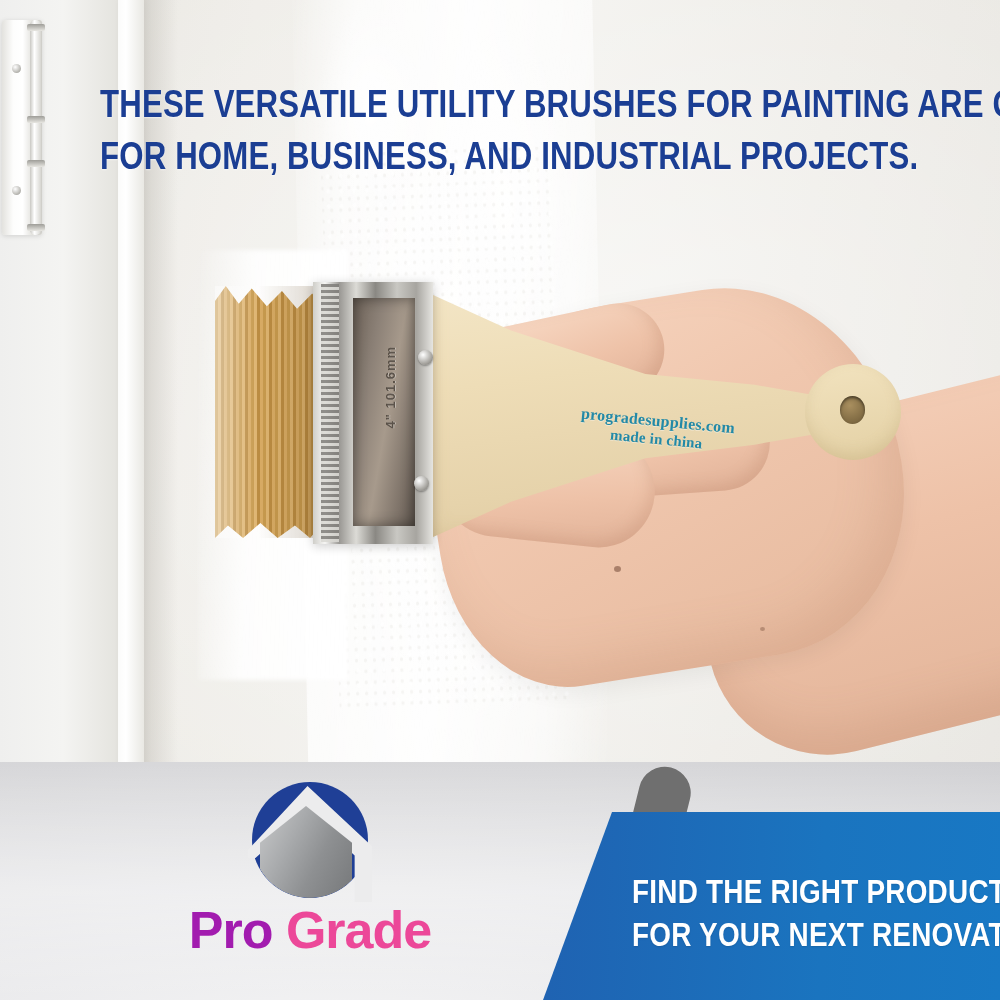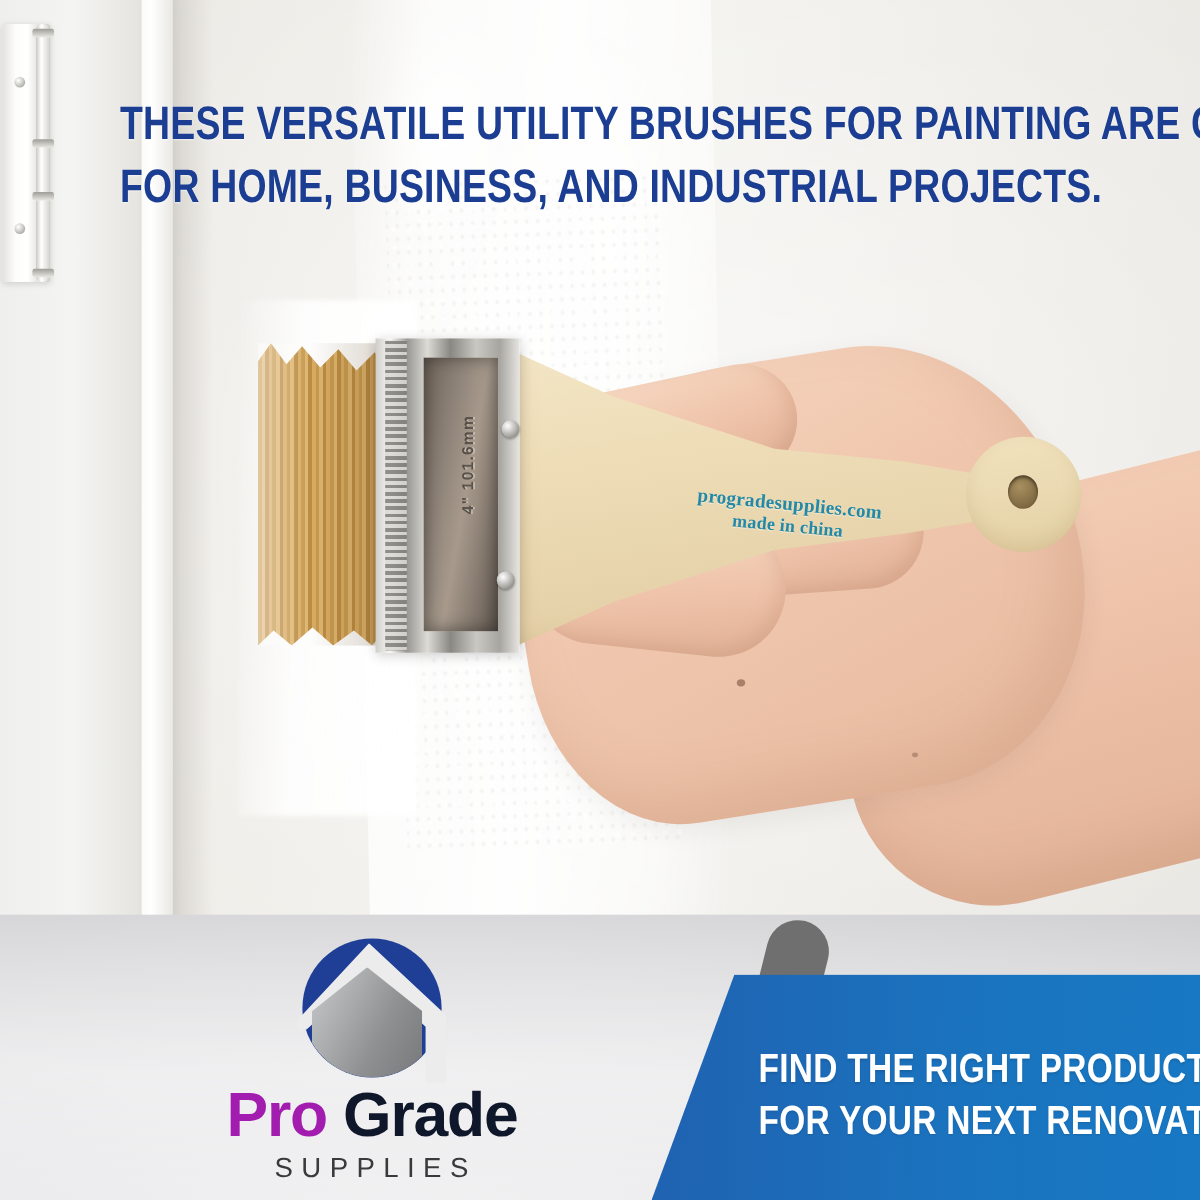--- a/index.html
+++ b/index.html
@@ -277,21 +277,21 @@
             mask-image: radial-gradient(circle 58px at 50px 34px, #000 99%, transparent 100%);
   }
   .logo-wordmark {
     font-family:"Liberation Sans", sans-serif;
     font-weight:bold;
     font-size:52px;
     letter-spacing:-1px;
     line-height:1;
   }
   .logo-pro { color:#a21caf; }
-  .logo-grade { color:#0f172a; }
+  .logo-grade { color:#ec4899; }
   .logo-sub {
     margin-top:4px;
     font-family:"Liberation Sans", sans-serif;
     font-size:23px;
     letter-spacing:7px;
     color:#3a3a3c;
     padding-left:6px;
   }
 </style>
 </head>
@@ -368,16 +368,15 @@
 
   <div class="logo-block">
     <div class="logo-mark">
       <div class="logo-circle"></div>
       <div class="logo-roofcut"></div>
       <div class="logo-house"></div>
     </div>
     <div class="logo-wordmark">
       <span class="logo-pro">Pro</span><span>&nbsp;</span><span class="logo-grade">Grade</span>
     </div>
-    <div class="logo-sub">SUPPLIES</div>
   </div>
 
 </div>
 
 </body></html>

